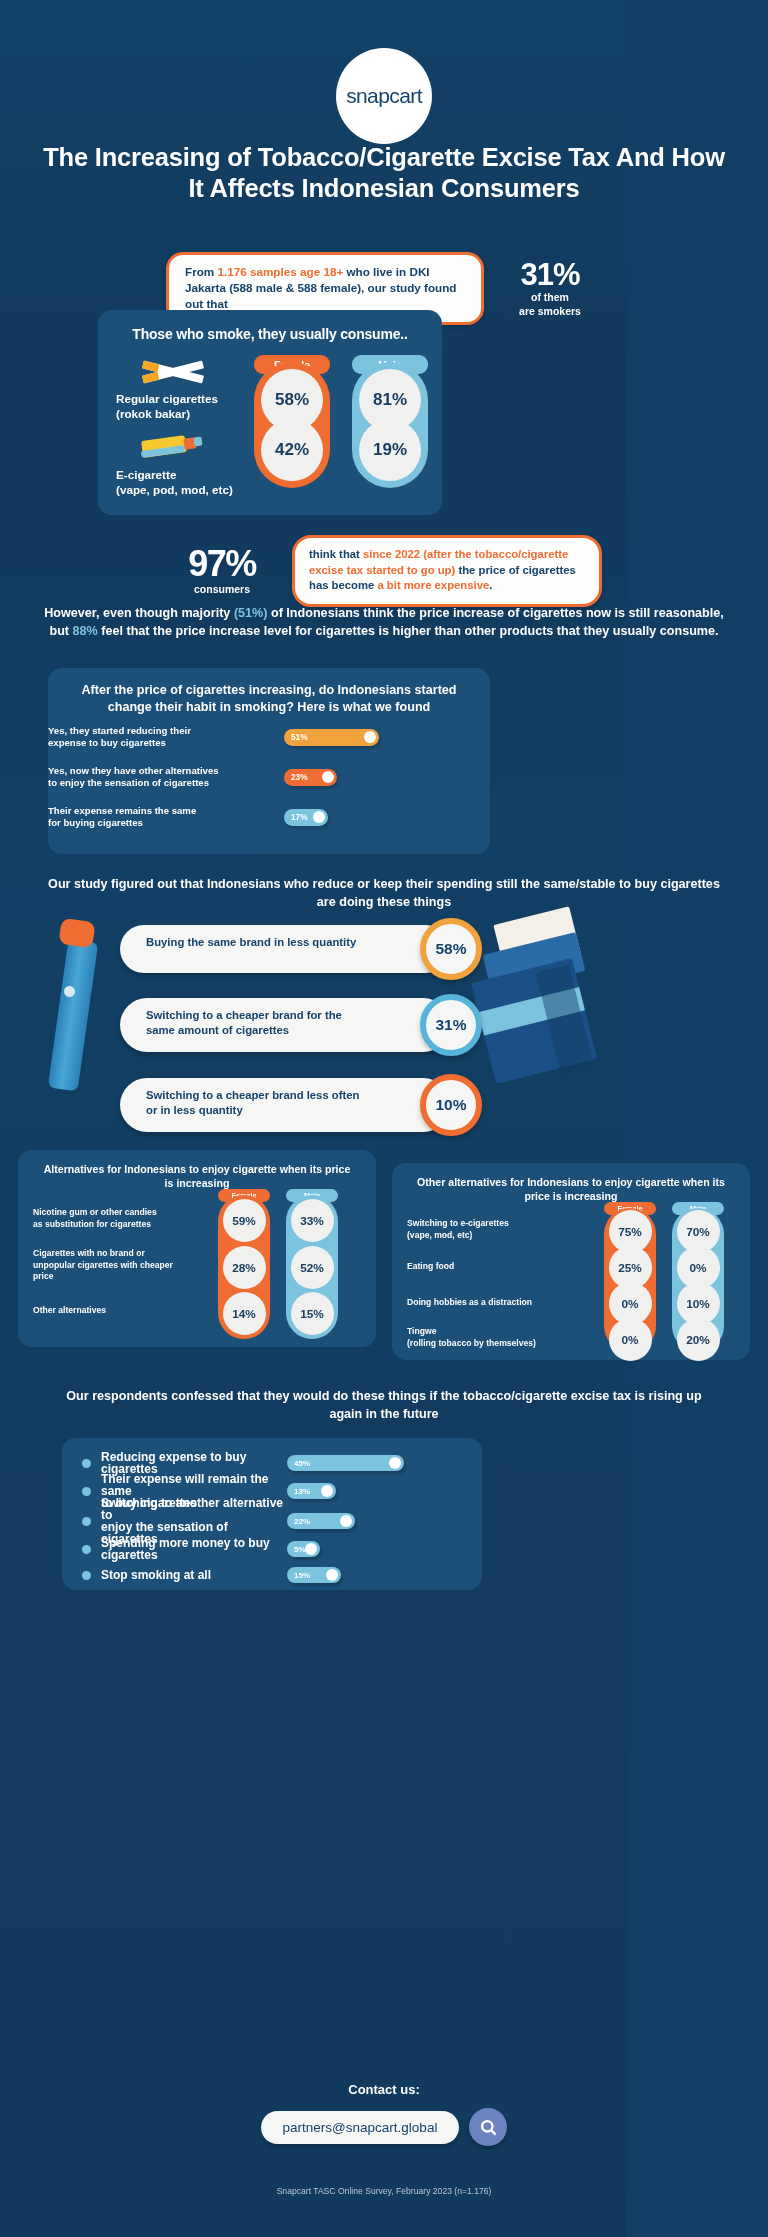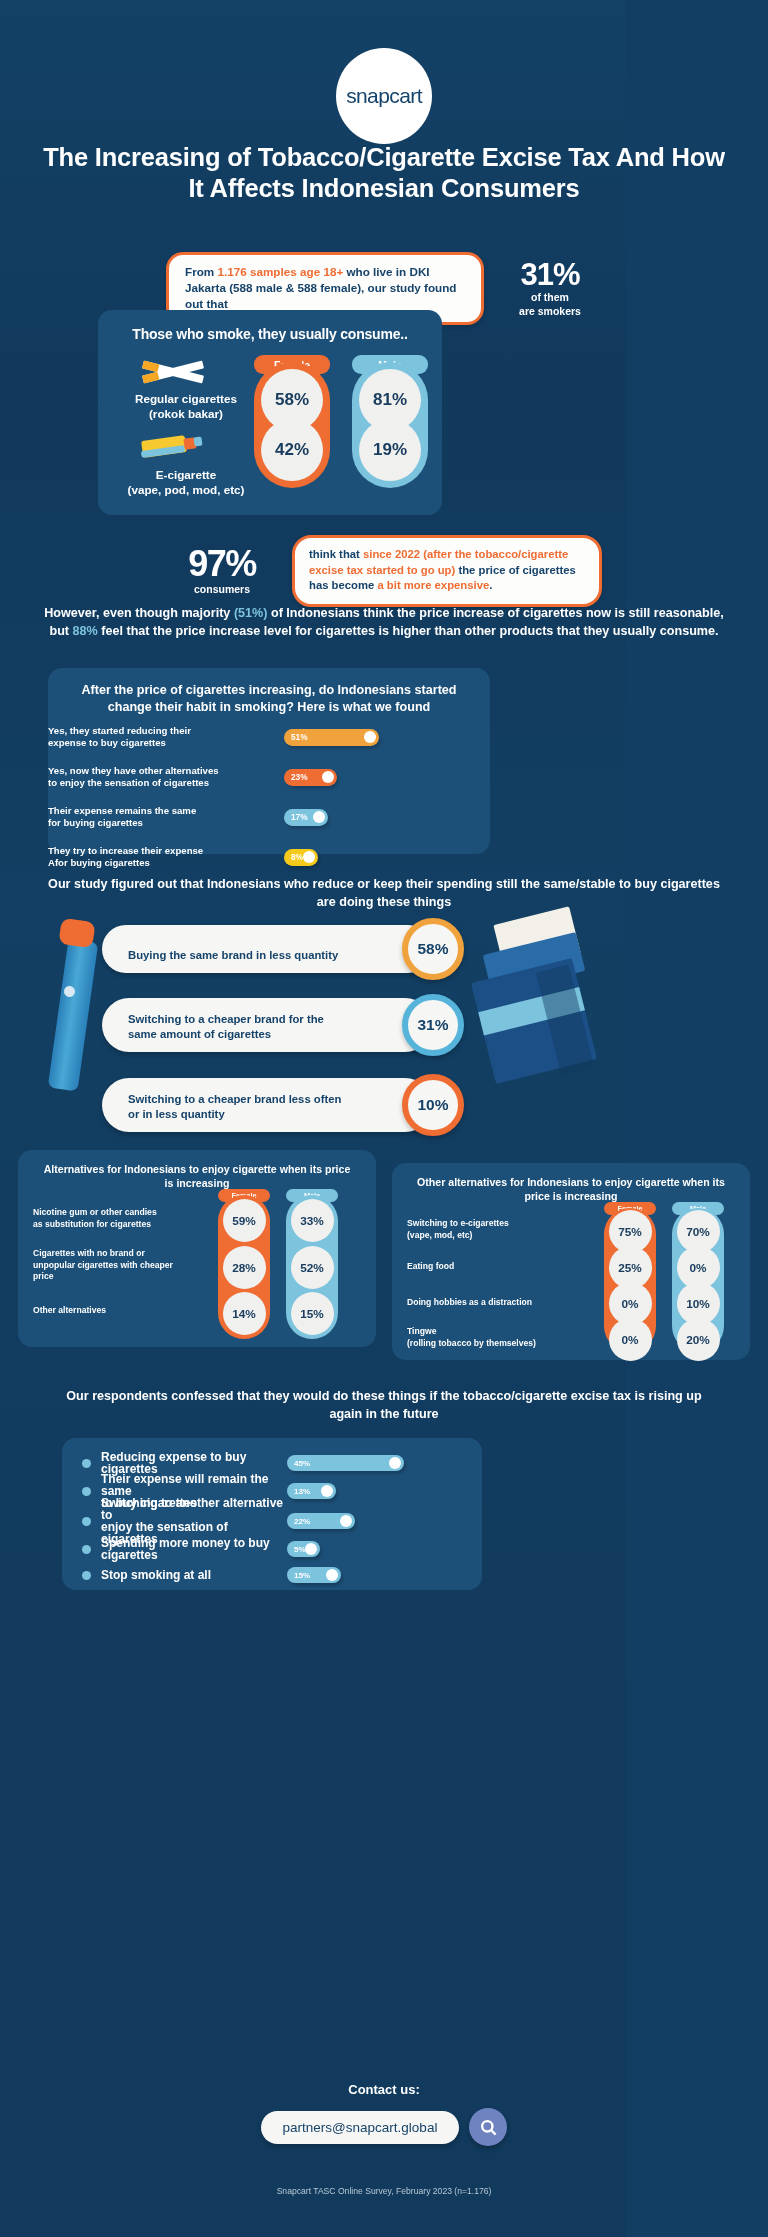--- a/index.html
+++ b/index.html
@@ -55,21 +55,21 @@
   .pillcol { position:absolute; top:52px; width:76px; border-radius:38px; }
   .pillcol.female { left:156px; background:#ef6c33; height:126px; }
   .pillcol.male { left:254px; background:#7cc3de; height:126px; }
 
   .circ { position:absolute; width:62px; height:62px; border-radius:50%; background:#f0f0ee;
           display:flex; align-items:center; justify-content:center; left:7px;
           color:#1b3e60; font-size:17px; font-weight:bold; }
   .circ.top { top:7px; }
   .circ.bot { top:57px; }
 
-  .prodrow { position:absolute; left:18px; width:140px; color:#fff;text-align:center; }
+  .prodrow { position:absolute; left:18px; width:140px; color:#fff; }
   .prodrow .label { font-size:11.7px; font-weight:bold; line-height:14.5px; }
   .prod1 { top:48px; }
   .prod2 { top:122px; }
   .icon-cigs { width:66px; height:28px; position:relative; margin-left:24px; margin-bottom:6px;}
   .cig { position:absolute; width:62px; height:8px; background:#fff; border-radius:1px; top:10px; left:2px;}
   .cig:before{content:"";position:absolute;width:16px;height:8px;background:#f5a623;border-radius:1px;left:0;top:0;}
   .cig.a{transform:rotate(14deg);}
   .cig.b{transform:rotate(-14deg);}
   .icon-vape { width:66px; height:30px; position:relative; margin-left:24px; margin-bottom:6px;}
   .vape-body{position:absolute;left:2px;top:6px;width:44px;height:17px;background:#f7c930;border-radius:3px;transform:rotate(-8deg);}
@@ -125,22 +125,22 @@
   
   .pack { position:absolute; right:20px; top:915px; width:130px; height:180px; }
   .pack .sticks { position:absolute; left:22px; top:0px; width:78px; height:48px; background:#f2f0e8; border-radius:2px; transform:rotate(-14deg);}
   .pack .sticks:after { content:""; position:absolute; left:0; bottom:0; width:78px; height:17px; background:#f5a623;}
   .pack .lid { position:absolute; left:10px; top:28px; width:96px; height:40px; background:#2a6ca8; transform:rotate(-14deg); border-radius:3px;}
   .pack .body { position:absolute; left:6px; top:54px; width:104px; height:104px; background:#1c4f85; transform:rotate(-14deg); border-radius:3px;}
   .pack .body:after{content:"";position:absolute;left:0;top:30px;width:104px;height:24px;background:#7cc3de;}
   .pack .shade { position:absolute; left:72px; top:52px; width:34px; height:106px; background:#12395f; opacity:.45; transform:rotate(-14deg); border-radius:3px;}
 
   
-  .pill-card { position:absolute; left:102px; width:330px; background:#f6f6f4; border-radius:28px;
-               box-shadow:0 3px 5px rgba(0,0,0,0.22); display:flex; align-items:flex-end; }
+  .pill-card { position:absolute; left:120px; width:330px; background:#f6f6f4; border-radius:28px;
+               box-shadow:0 3px 5px rgba(0,0,0,0.22); display:flex; align-items:flex-start; }
   .pill-card .txt { padding:10px 16px 10px 26px; color:#16436a; font-size:11.3px; font-weight:bold; line-height:15px; }
   .pill-val { position:absolute; right:-32px; top:50%; transform:translateY(-50%);
               width:62px; height:62px; border-radius:50%; background:#f6f6f4;
               display:flex; align-items:center; justify-content:center;
               color:#16436a; font-size:15.5px; font-weight:bold; box-shadow:0 3px 5px rgba(0,0,0,0.22);}
   .pc1 { top:925px; height:48px; }
   .pc2 { top:998px; height:54px; }
   .pc3 { top:1078px; height:54px; }
   .ring-amber { border:6px solid #f0a23c; }
   .ring-blue  { border:6px solid #56b4da; }
@@ -279,29 +279,20 @@
         </div>
         <div class="habit-item">
           <div class="habit-label"><span>Their expense remains the same</span><br><span>for buying cigarettes</span></div>
           <div class="habit-bar-wrap">
             <div class="habit-bar" style="background: rgb(124, 195, 222); width: 43.5px;">
               <span>17%</span>
               <div class="habit-knob"></div>
             </div>
           </div>
         </div>
-        <div class="habit-item">
-          <div class="habit-label"><span>They try to increase their expense</span><br><span>Afor buying cigarettes</span></div>
-          <div class="habit-bar-wrap">
-            <div class="habit-bar" style="background: rgb(245, 202, 27); width: 34px;">
-              <span>8%</span>
-              <div class="habit-knob"></div>
-            </div>
-          </div>
-        </div>
       </div>
   </div>
 
   <div class="figured">Our study figured out that Indonesians who reduce or keep their spending still the same/stable to buy cigarettes are doing these things</div>
 
   <div class="vape-big">
     <div class="tube"></div>
       <div class="cap"></div>
       <div class="btn"></div>
   </div>

